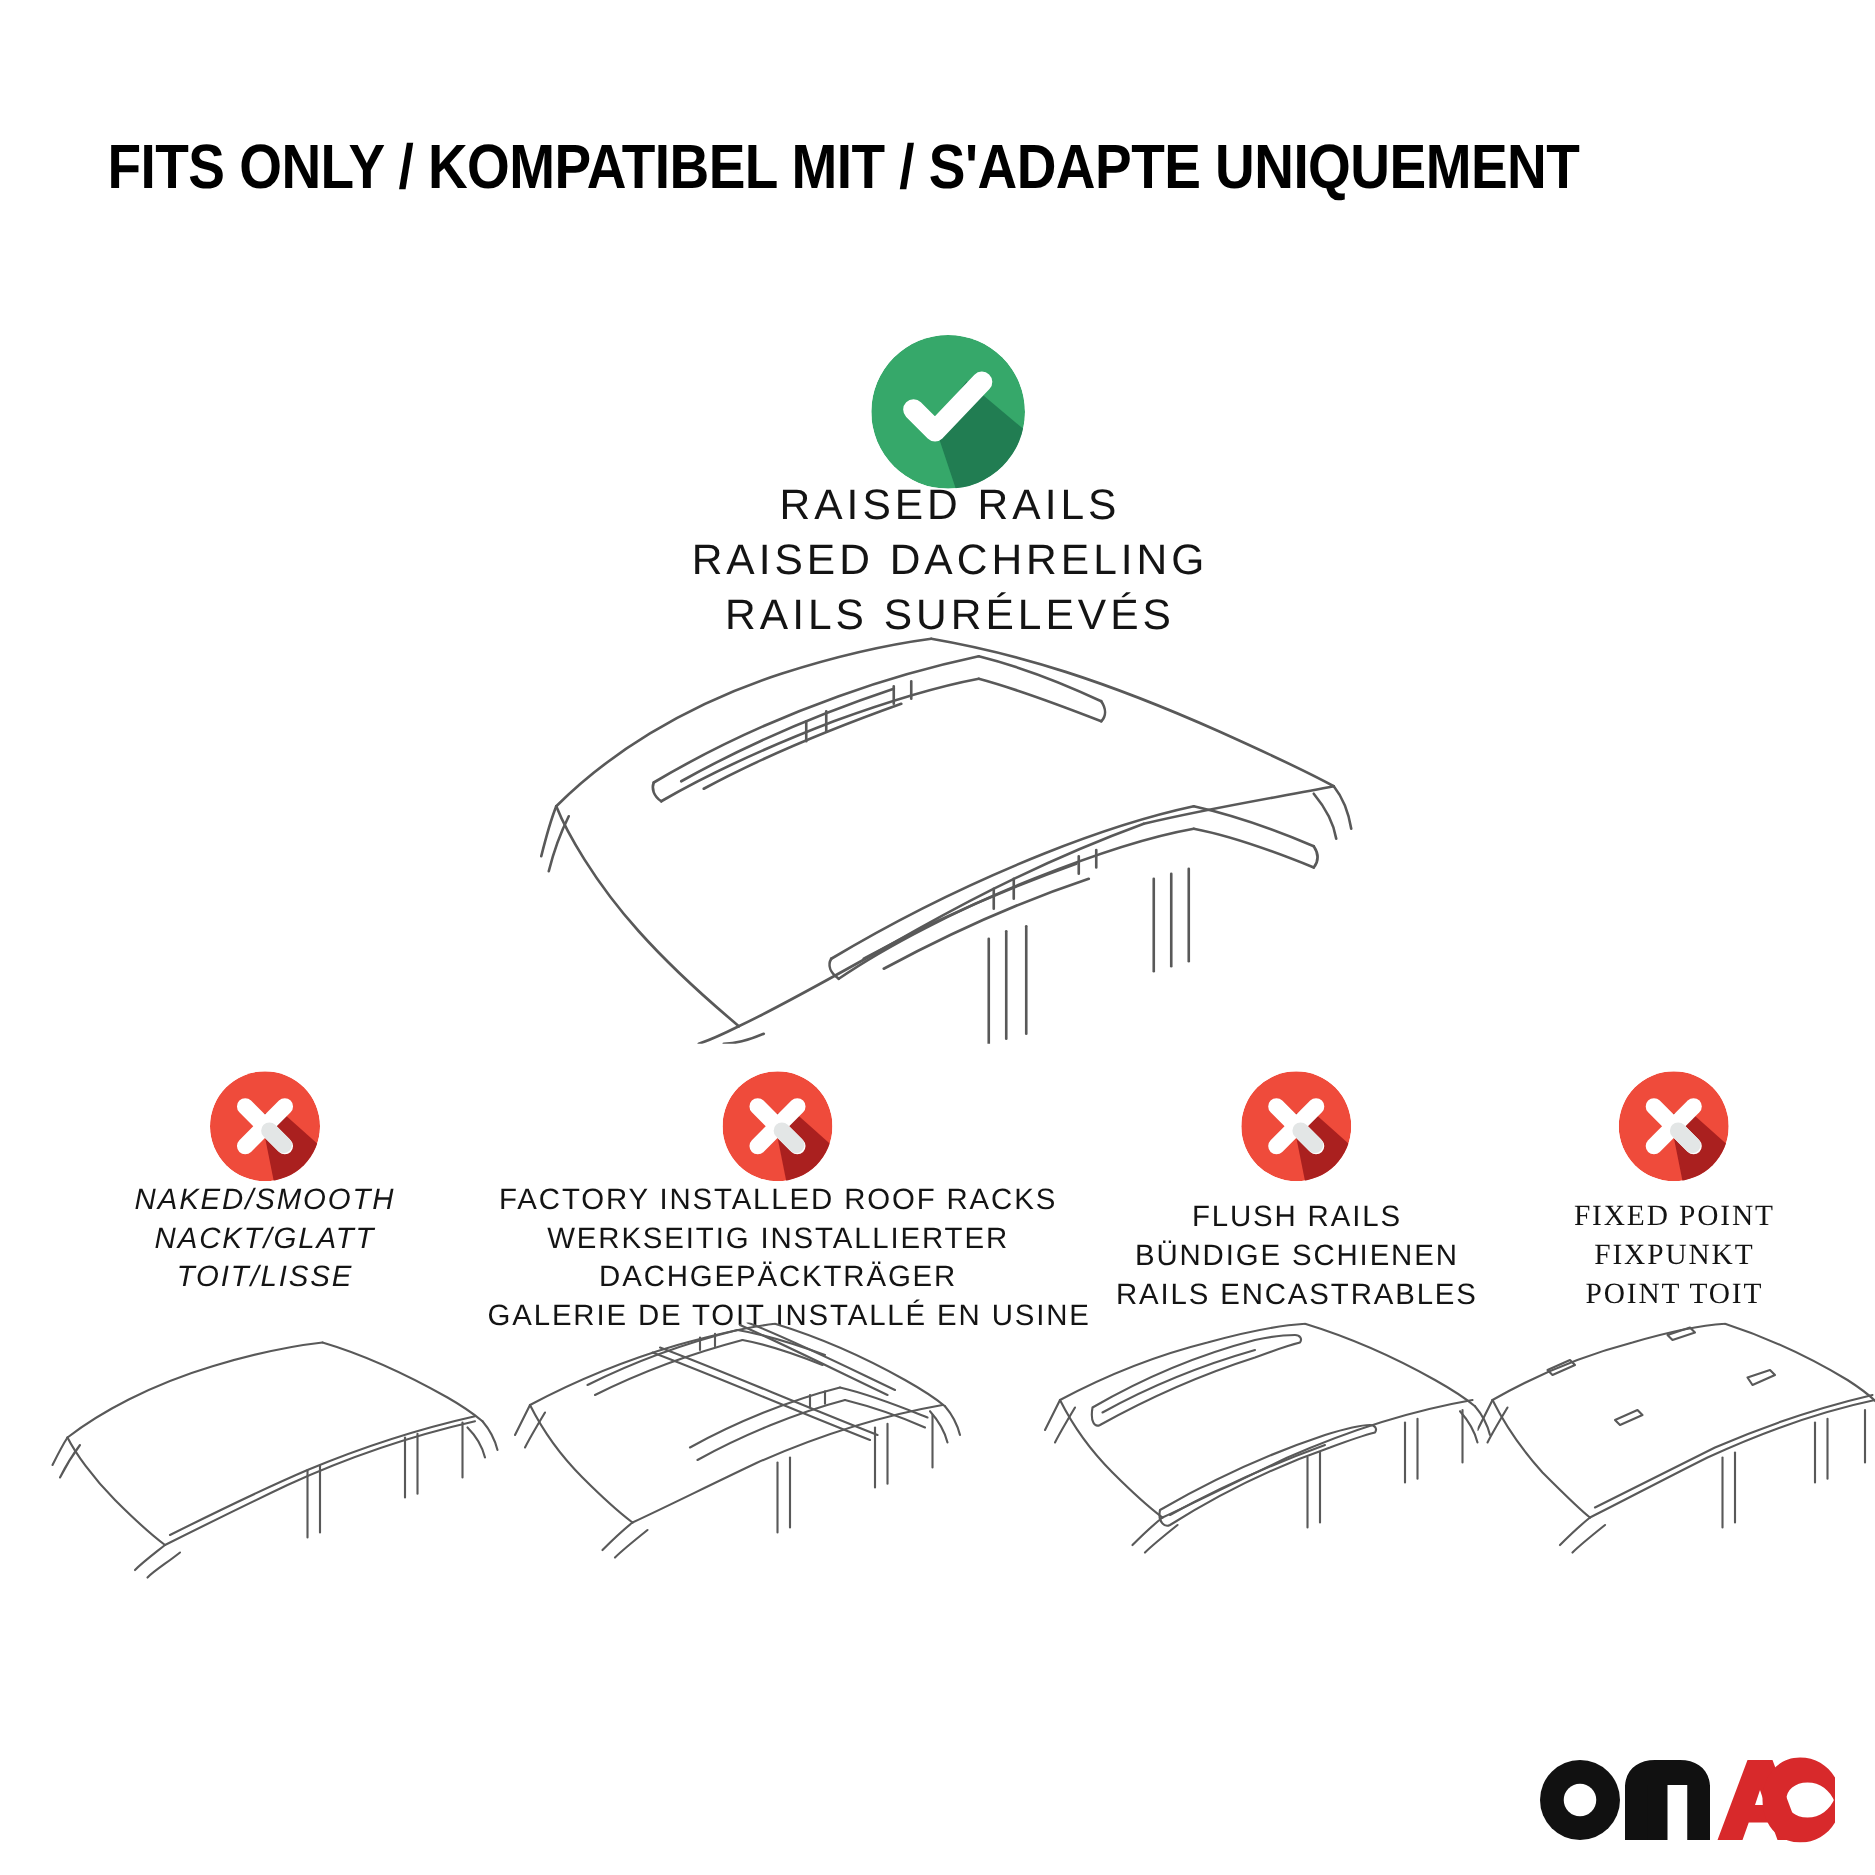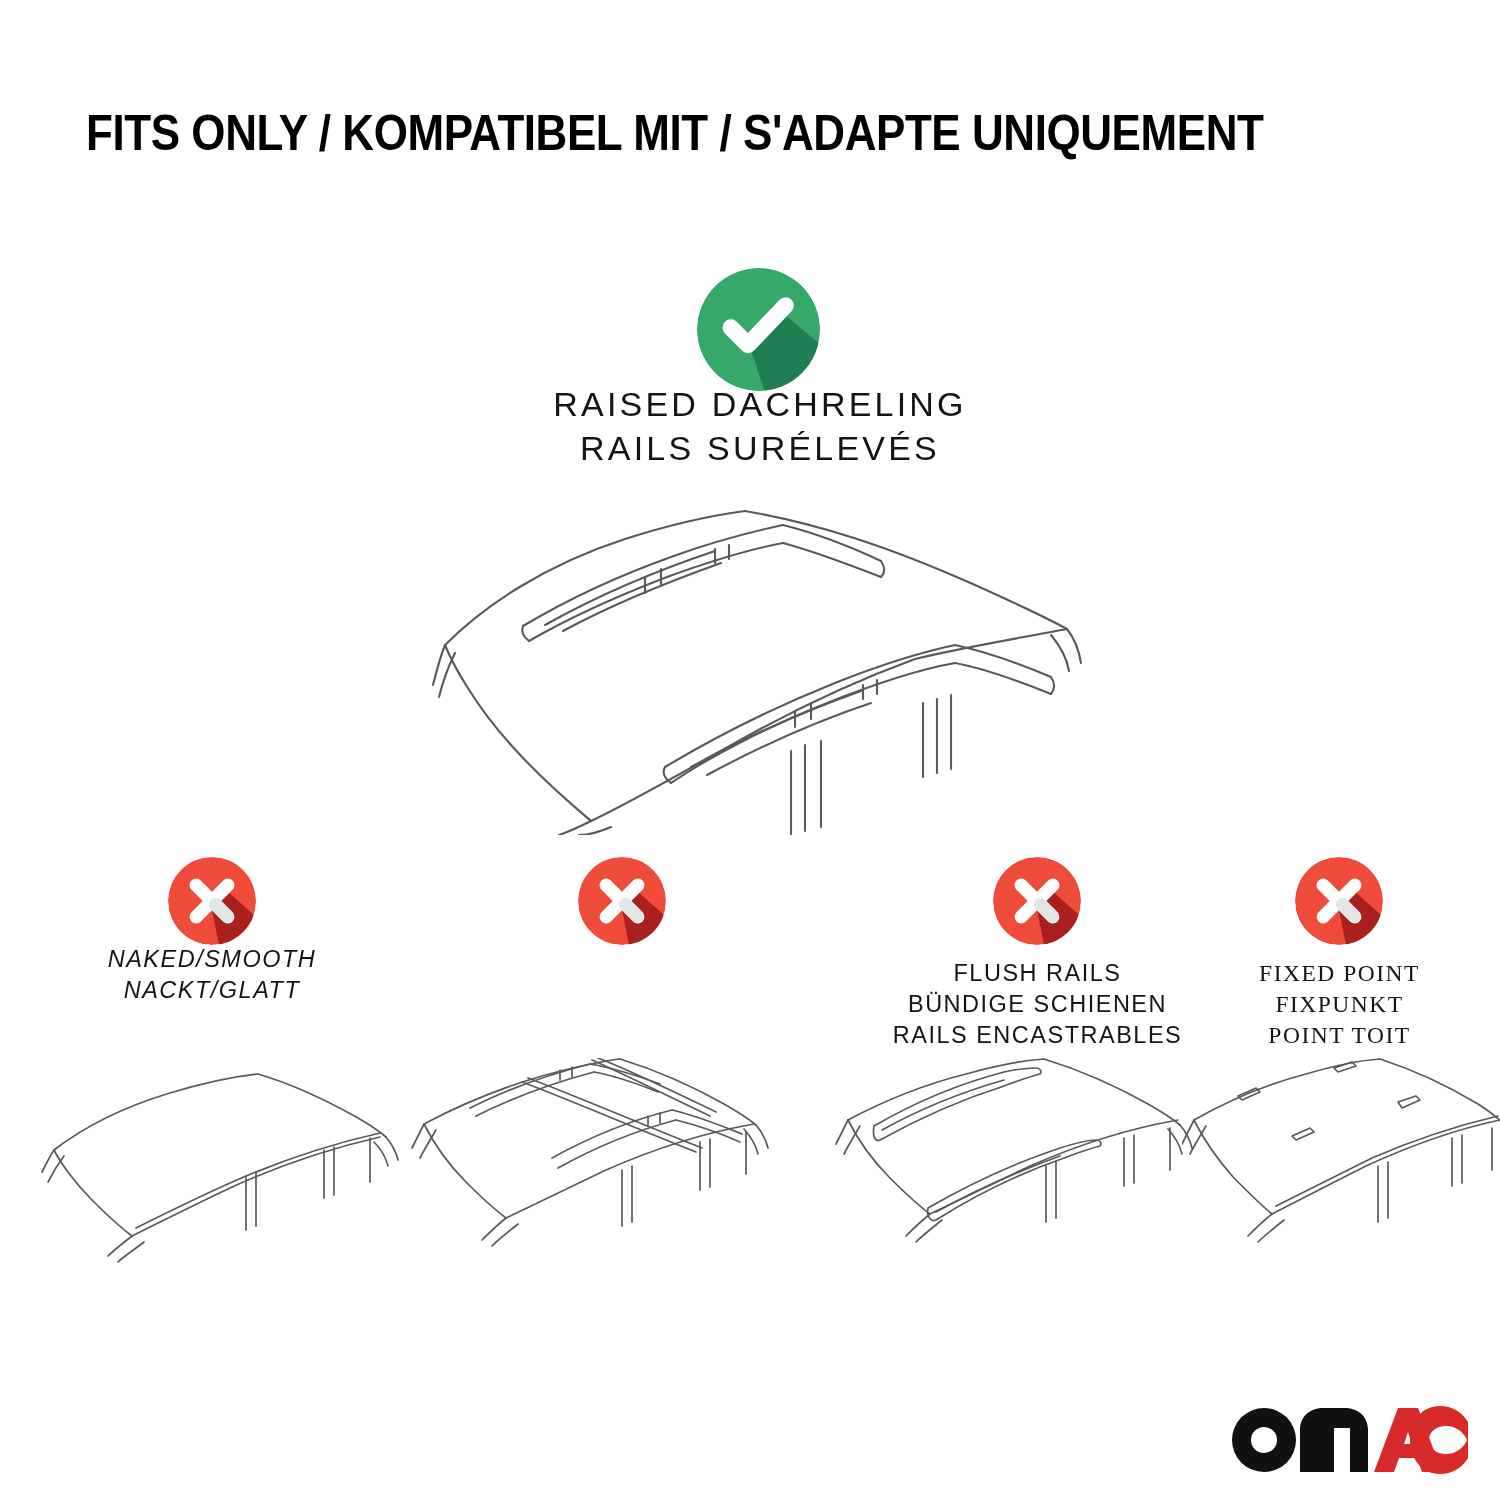--- a/index.html
+++ b/index.html
@@ -80,20 +80,21 @@
 
   <div class="badge" style="left:697px;top:268px;width:123px;height:123px;">
     <svg viewBox="0 0 100 100" aria-hidden="true">
       <circle cx="50" cy="50" r="50" fill="#36a86a"></circle>
       <path d="M41 58 L62 30 L100 62 L100 100 L55 100 Z" fill="#1f7a50" opacity="0.92"></path>
       <path d="M27.5 48.5 L41.5 62.5 L72 30.5" fill="none" stroke="#ffffff" stroke-width="13.5" stroke-linecap="round" stroke-linejoin="round"></path>
     </svg>
   </div>
 
   <div class="ok-text">
+    <div>RAISED RAILS</div>
     <div>RAISED DACHRELING</div>
     <div>RAILS SURÉLEVÉS</div>
   </div>
 
   <div class="main-roof">
     <svg viewBox="0 0 700 330" width="700" height="330">
       <g fill="none" stroke="#595959" stroke-width="2.1" stroke-linejoin="round" stroke-linecap="round">
 
         <path d="M30 140 C70 100 130 60 210 34 C260 18 300 10 330 6"></path>
         <path d="M330 6 C400 18 470 40 560 80 C600 98 630 112 652 124"></path>
@@ -187,22 +188,29 @@
         <line x1="32" y1="32" x2="68" y2="68" stroke="#ffffff"></line>
         <line x1="68" y1="32" x2="32" y2="68" stroke="#ffffff"></line>
         <line x1="54" y1="54" x2="67" y2="67" stroke="#e3e6e6"></line>
       </g>
     </svg>
   </div>
 
   <div class="col-label" style="left:32px;top:944px;width:360px;font-style:italic;">
     <div>NAKED/SMOOTH</div>
     <div>NACKT/GLATT</div>
-  </div>
-
+    <div>TOIT/LISSE</div>
+  </div>
+
+  <div class="col-label" style="left:390px;top:944px;width:465px;">
+    <div>FACTORY INSTALLED ROOF RACKS</div>
+    <div>WERKSEITIG INSTALLIERTER</div>
+    <div>DACHGEPÄCKTRÄGER</div>
+    <div>GALERIE DE TOIT INSTALLÉ EN USINE</div>
+  </div>
 
   <div class="col-label" style="left:855px;top:958px;width:365px;">
     <div>FLUSH RAILS</div>
     <div>BÜNDIGE SCHIENEN</div>
     <div>RAILS ENCASTRABLES</div>
   </div>
 
   <div class="col-label" style="left:1222px;top:958px;width:235px;font-family:Liberation Serif, serif;">
     <div>FIXED POINT</div>
     <div>FIXPUNKT</div>

